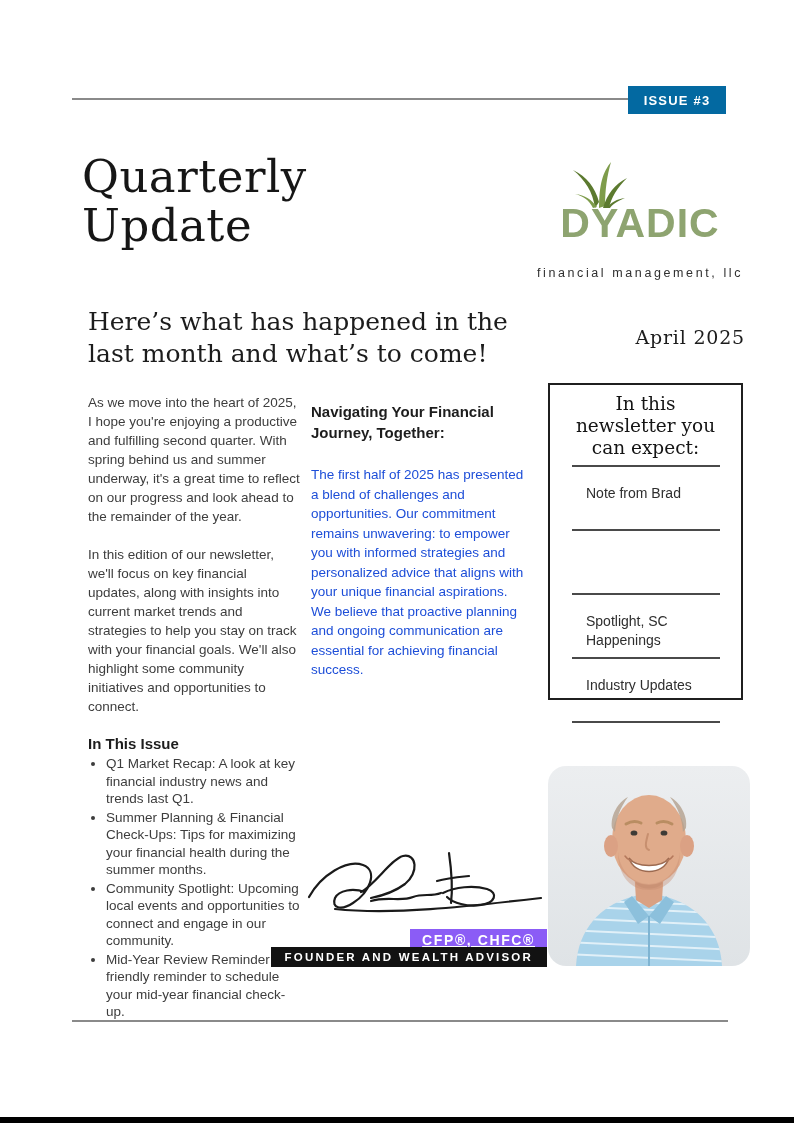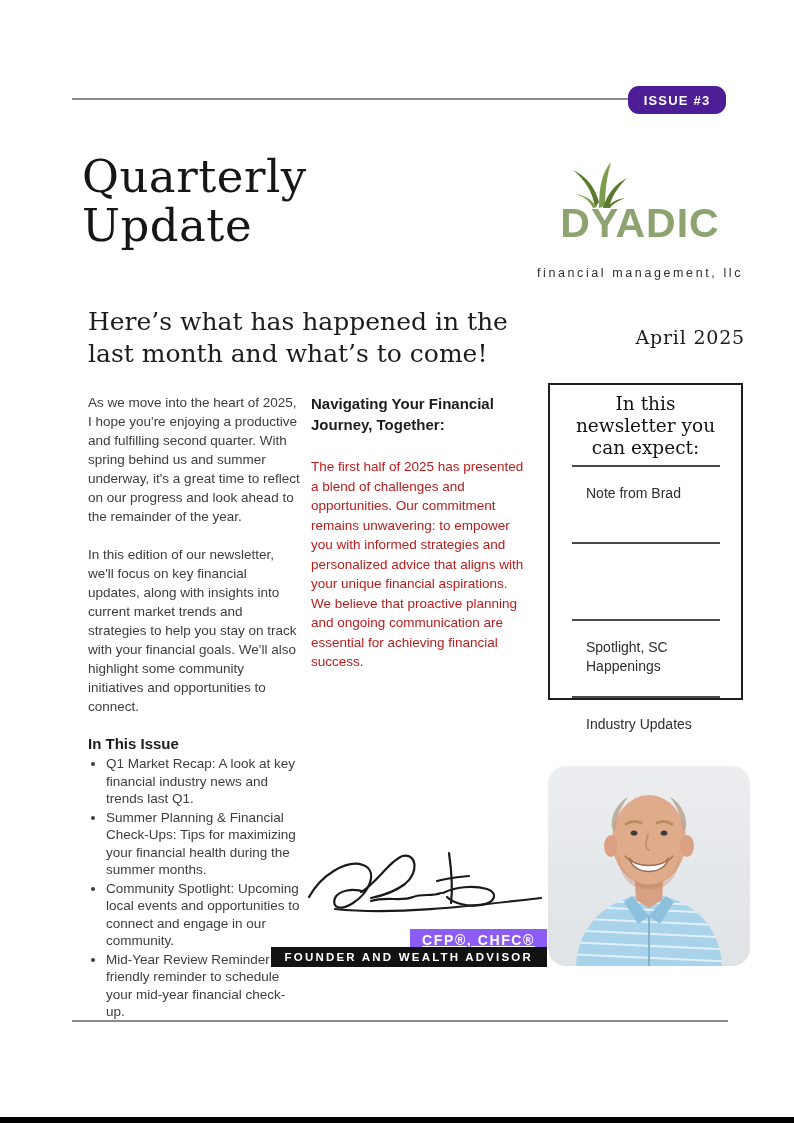--- a/index.html
+++ b/index.html
@@ -3,23 +3,23 @@
 <meta charset="utf-8">
 <style>
   html,body{margin:0;padding:0;background:#fff;}
   .page{
     position:relative;width:794px;height:1123px;background:#ffffff;
     font-family:"Liberation Sans",sans-serif;overflow:hidden;
   }
   
   .top-rule{position:absolute;left:72px;top:98px;width:557px;height:2px;background:#8a8a8a;}
   .issue-badge{
-    position:absolute;left:628px;top:86px;height:28px;min-width:98px;background:#4c1d95;
+    position:absolute;left:628px;top:86px;height:28px;min-width:98px;background:#0369a1;
     color:#fff;font-weight:bold;font-size:13px;letter-spacing:1.2px;
-    display:flex;align-items:center;justify-content:center;padding:0 10px;box-sizing:border-box;border-radius:11px;
+    display:flex;align-items:center;justify-content:center;padding:0 10px;box-sizing:border-box;
   }
   
   .title{
     position:absolute;left:82px;top:152px;margin:0;
     font-family:"DejaVu Serif",serif;font-weight:500;font-size:45px;line-height:49px;
     color:#161616;letter-spacing:0.5px;
   }
   .title span{display:block;}
   .logo{position:absolute;left:535px;top:162px;width:210px;text-align:center;}
   .grass-icon{position:absolute;left:30px;top:0;width:70px;height:46px;}
@@ -44,34 +44,34 @@
     position:absolute;top:326px;right:49px;
     font-family:"DejaVu Serif",serif;font-size:19px;color:#1c1c1c;letter-spacing:0.8px;
   }
   
   .col-left{position:absolute;left:88px;top:393px;width:214px;}
   .col-left p{margin:0 0 19px 0;font-size:13.5px;line-height:19px;color:#3d3d3d;}
   .issue-heading{margin:4px 0 3px 0;font-size:15px;color:#1d1d1d;font-weight:bold;}
   .issue-list{margin:0;padding-left:18px;}
   .issue-list li{font-size:13.5px;line-height:17.5px;color:#3d3d3d;margin-bottom:1px;}
   .col-mid{position:absolute;left:311px;top:393px;width:220px;}
-  .mid-heading{margin:0 0 22px 0;font-size:15px;line-height:21px;color:#1d1d1d;font-weight:bold;}
-  .col-mid p{margin:0;font-size:13.5px;line-height:19.5px;color:#b91c1c;}
+  .mid-heading{margin:8px 0 22px 0;font-size:15px;line-height:21px;color:#1d1d1d;font-weight:bold;}
+  .col-mid p{margin:0;font-size:13.5px;line-height:19.5px;color:#1d4ed8;}
   
   .nl-box{
     position:absolute;left:548px;top:383px;width:195px;height:317px;
     border:2px solid #1f1f1f;box-sizing:border-box;background:#fff;
   }
   .nl-title{
     margin:8px auto 0;width:165px;text-align:center;
     font-family:"DejaVu Serif",serif;font-size:18.5px;line-height:22px;color:#141414;
   }
   .nl-div{height:2px;background:#4a4a4a;width:148px;margin-left:22px;}
   .title-div{margin-top:6px;}
-  .nl-row{position:relative;height:77px;text-decoration:underline;}
+  .nl-row{position:relative;height:64px;text-decoration:underline;}
   .nl-row .nl-item{
     position:absolute;left:36px;top:17px;width:150px;
     font-size:14px;line-height:19px;color:#2e2e2e;
   }
   .nl-row .nl-div{position:absolute;bottom:0;left:22px;margin-left:0;}
   
   .signature{position:absolute;left:303px;top:845px;width:245px;height:92px;}
   .cred-badge{
     position:absolute;top:929px;right:247px;background:#8b5cf6;color:#fff;
     font-size:14px;font-weight:bold;letter-spacing:1.6px;padding:3px 12px 2px;

